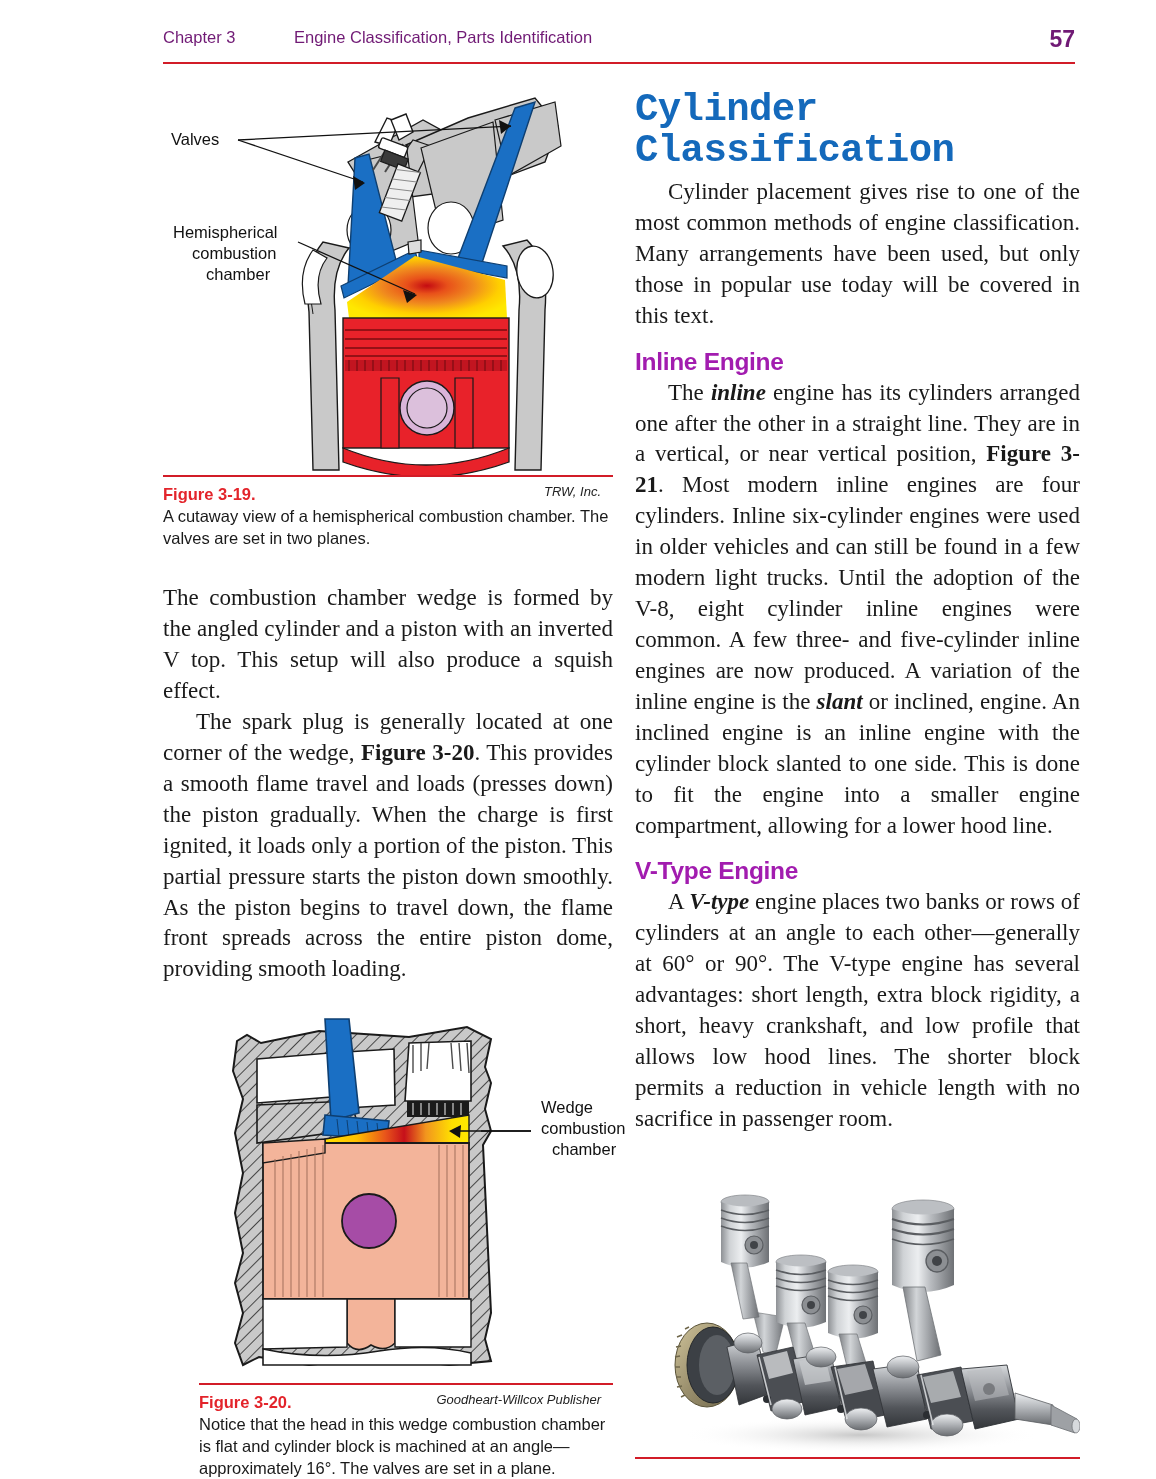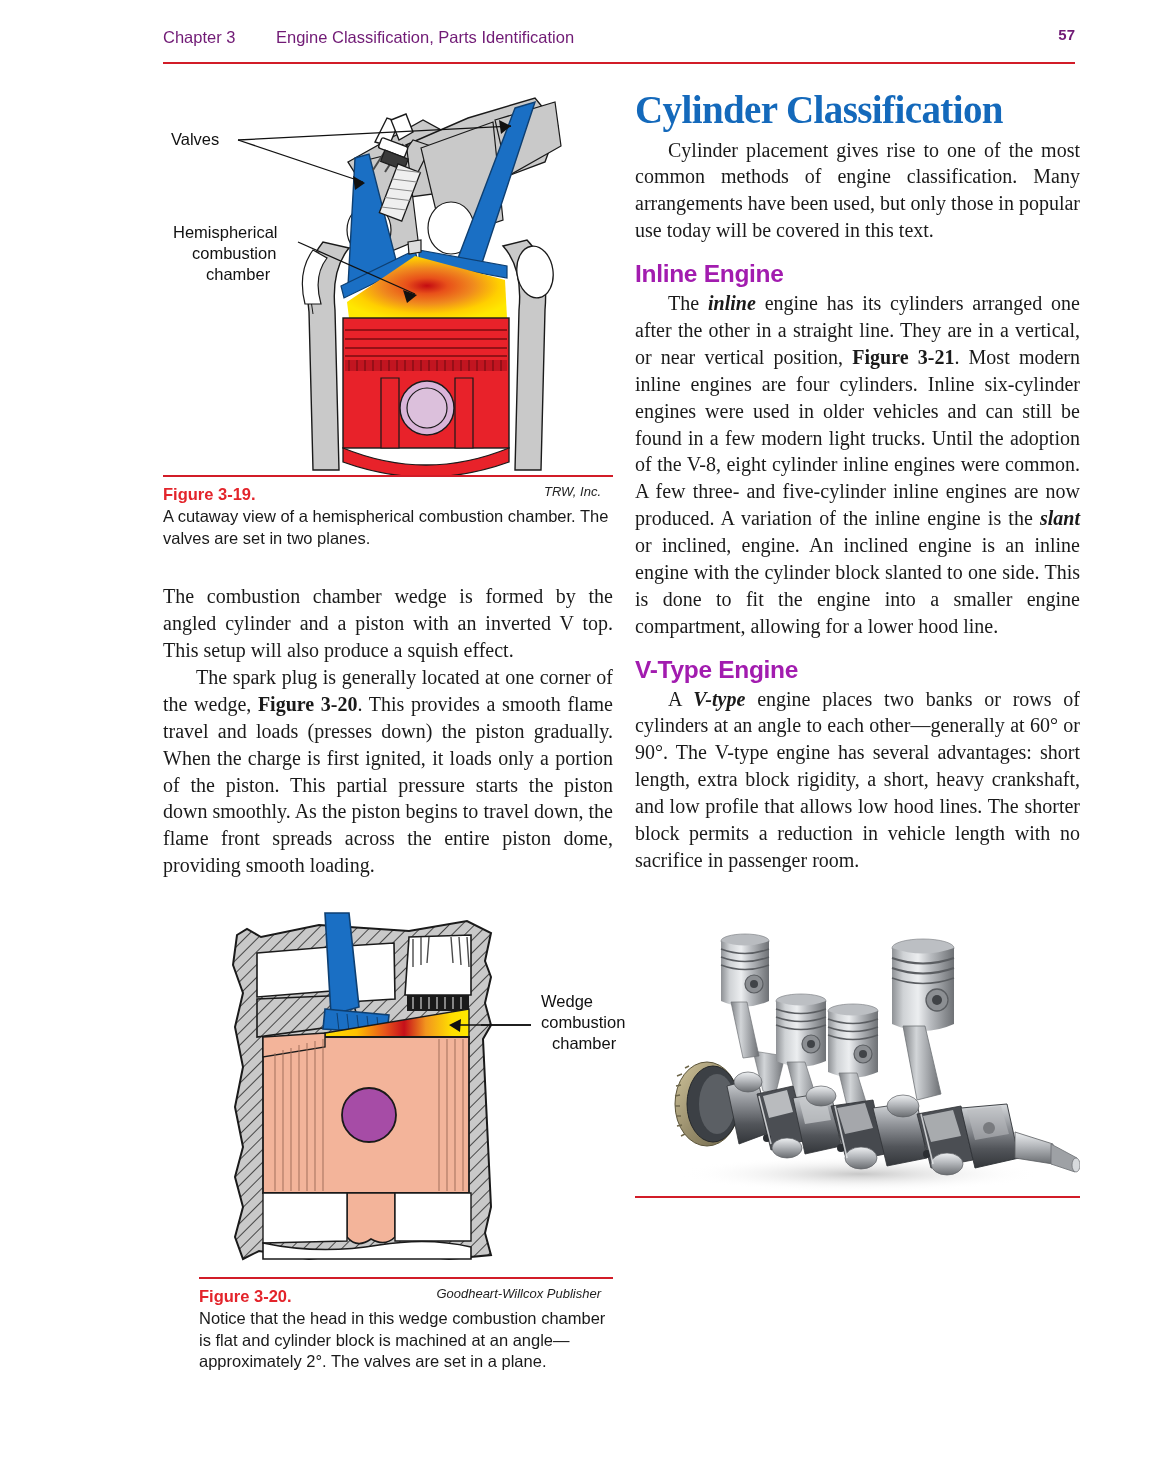--- a/index.html
+++ b/index.html
@@ -28,69 +28,69 @@
     font-size: 16.5px;
     color: #701a75;
   }
   #running-head .chap {
     position: absolute;
     left: 0;
     top: 0;
   }
   #running-head .headtitle {
     position: absolute;
-    left: 113px;
+    left: 131px;
     top: 0;
   }
   #running-head .pageno {
     position: absolute;
     right: 0;
     top: -2px;
     font-weight: bold;
-    font-size: 15px;
+    font-size: 23px;
   }
 
   
   .column {
     position: absolute;
     top: 90px;
   }
   #left-column {
     left: 163px;
     width: 450px;
   }
   #right-column {
     left: 635px;
     width: 445px;
   }
 
   
   .h1-blue {
-    font-family: Liberation Serif, serif;
+    font-family: Liberation Mono, monospace;
     font-weight: bold;
     font-size: 39px;
     color: #1469bb;
     letter-spacing: -0.6px;
     margin: 0 0 6px 0;
     line-height: 1.04;
   }
   .h2-red {
     font-family: "Liberation Sans", sans-serif;
     font-weight: bold;
     font-size: 24.5px;
     color: #a21caf;
     letter-spacing: -0.3px;
     margin: 17px 0 2px 0;
     line-height: 1.1;
   }
 
   
   p.body {
     font-family: "Liberation Serif", serif;
-    font-size: 20px;
+    font-size: 23px;
     line-height: 1.345;
     text-align: justify;
     text-justify: inter-word;
     margin: 0;
     text-indent: 33px;
     color: #1a1a1a;
     hyphens: manual;
   }
   p.body.noindent { text-indent: 0; }
   p.body i { font-weight: bold; }
@@ -361,21 +361,21 @@
         <polygon points="250,118 262,112 261,125" fill="#111"></polygon>
         <text class="label-text" x="342" y="100">Wedge</text>
         <text class="label-text" x="342" y="121">combustion</text>
         <text class="label-text" x="353" y="142">chamber</text>
       </svg>
     </div>
     <div class="fig-rule"></div>
     <div class="fig-caption">
       <span class="fig-num">Figure 3-20.</span>
       <span class="fig-credit">Goodheart-Willcox Publisher</span>
-      <span class="fig-caption-text">Notice that the head in this wedge combustion chamber is flat and cylinder block is machined at an angle—approximately 2°. The valves are set in a plane.</span>
+      <span class="fig-caption-text">Notice that the head in this wedge combustion chamber is flat and cylinder block is machined at an angle—approximately 16°. The valves are set in a plane.</span>
     </div>
   </div>
 </div>
 
 <div id="right-column" class="column">
 
   <h1 class="h1-blue">Cylinder Classification</h1>
 
   <p class="body">Cylinder placement gives rise to one of the most common methods of engine classification. Many arrangements have been used, but only those in popular use today will be covered in this text.</p>
 

